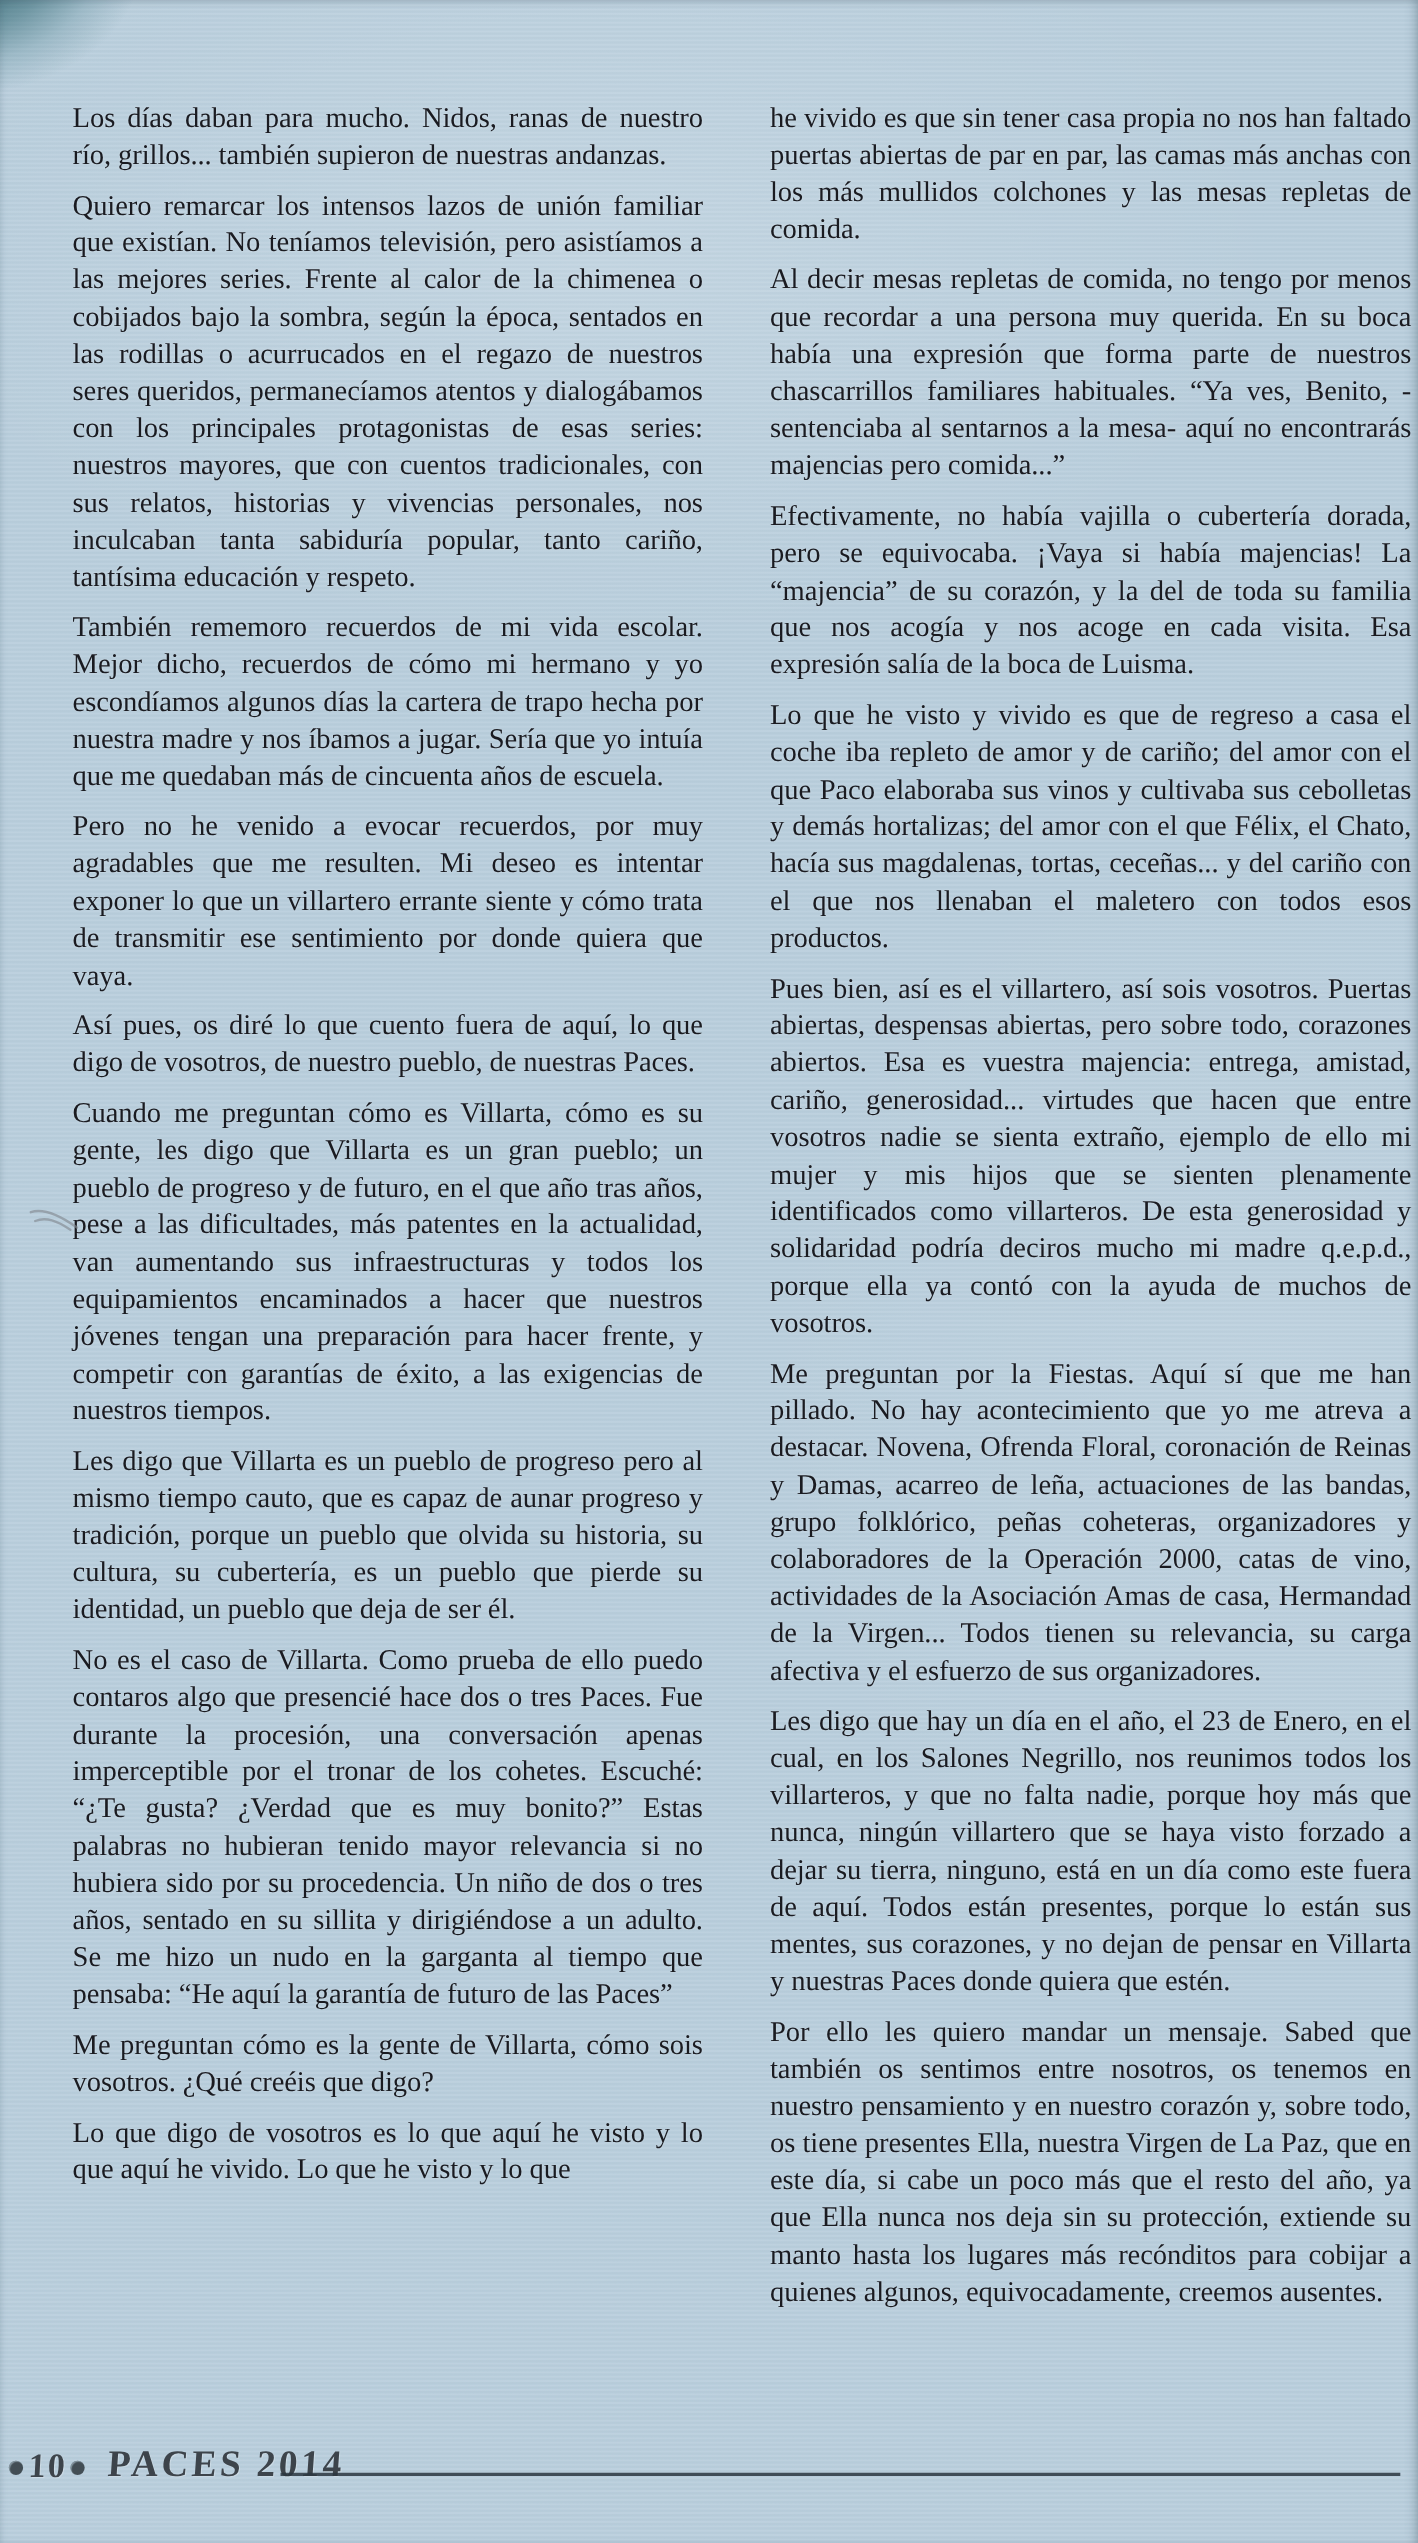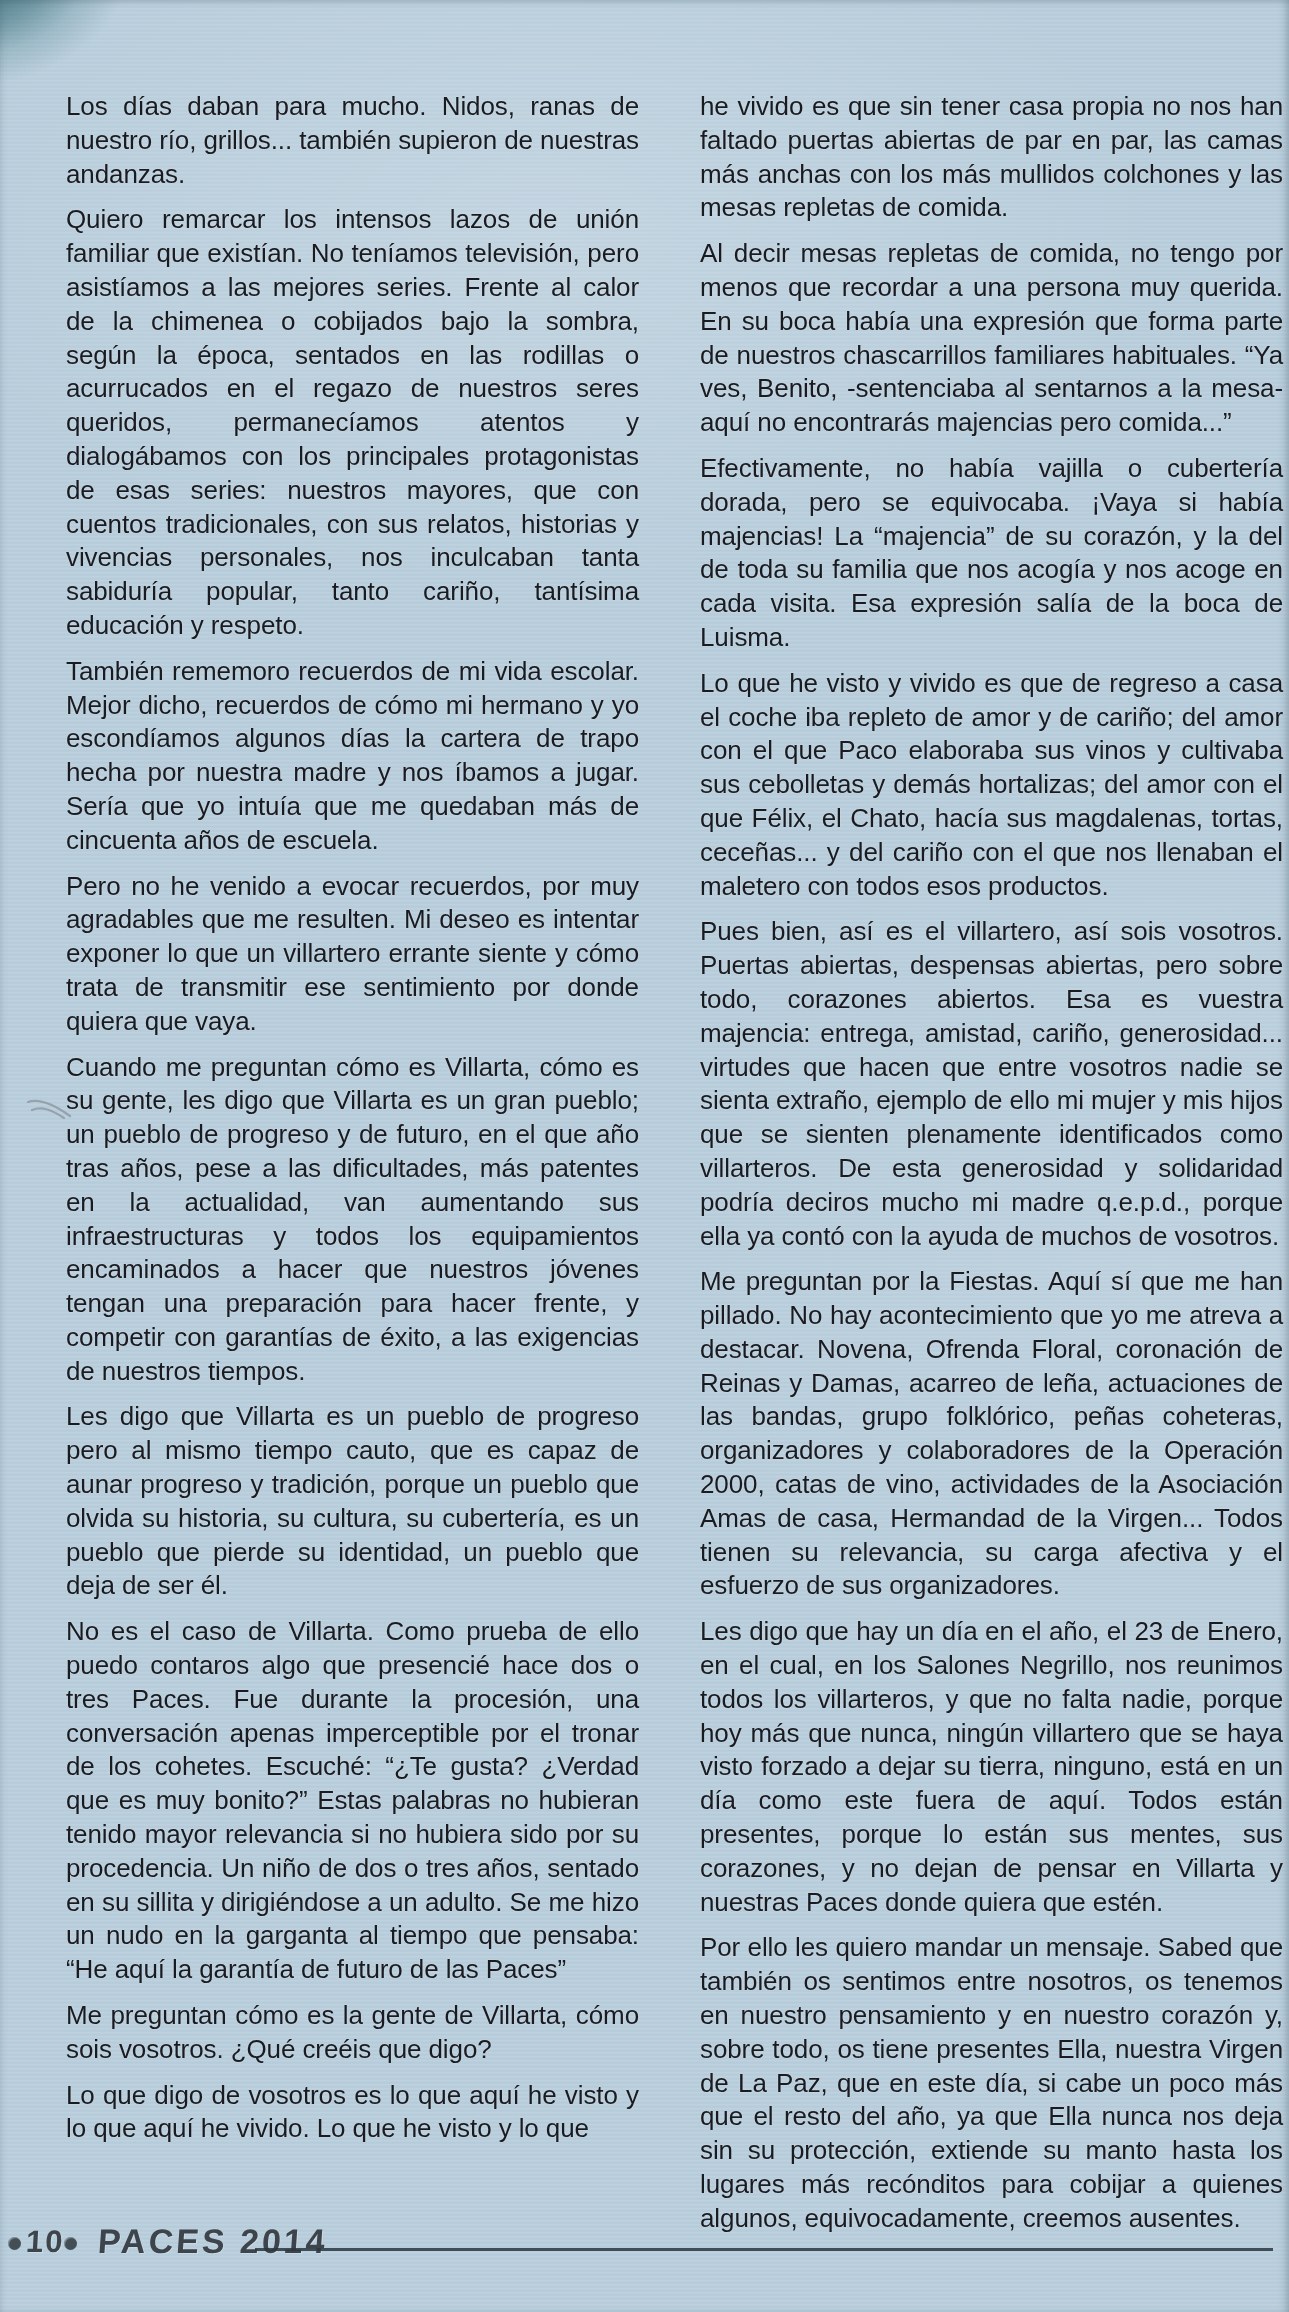--- a/index.html
+++ b/index.html
@@ -6,21 +6,21 @@
     margin: 0;
     padding: 0;
     background: #8fa3ad;
   }
   .page {
     position: relative;
     width: 1289px;
     height: 2312px;
     background: #bacfdd;
     overflow: hidden;
-    font-family: Liberation Sans, sans-serif;
+    font-family: Liberation Serif, serif;
   }
   
   .scan-texture {
     position: absolute;
     inset: 0;
     pointer-events: none;
     background:
       radial-gradient(900px 520px at 42% 10%, rgba(255,255,255,0.14), rgba(255,255,255,0) 70%),
       radial-gradient(700px 800px at 90% 55%, rgba(255,255,255,0.08), rgba(255,255,255,0) 70%),
       repeating-linear-gradient(to bottom,
@@ -125,20 +125,21 @@
 <div class="page">
 
   <div class="scan-texture"></div>
   <div class="corner-shadow"></div>
 
   <div class="col col-left">
       <p>Los días  daban para mucho. Nidos, ranas de nuestro río, grillos... también supieron de nuestras andanzas.</p>
       <p>Quiero remarcar los intensos lazos de unión familiar que existían.  No teníamos televisión, pero asistíamos a las mejores series. Frente al calor de la chimenea o cobijados bajo la sombra, según la época,  sentados en las rodillas o acurrucados en el regazo de nuestros seres queridos, permanecíamos atentos y dialogábamos con los principales protagonistas de esas series: nuestros mayores, que con cuentos tradicionales, con sus relatos, historias y vivencias personales, nos inculcaban tanta sabiduría popular, tanto cariño, tantísima educación y respeto.</p>
       <p>También rememoro recuerdos de mi vida escolar. Mejor dicho, recuerdos de cómo mi hermano y yo escondíamos algunos días la cartera de trapo hecha por nuestra madre y nos íbamos a jugar. Sería que yo intuía que me quedaban más de cincuenta años de escuela.</p>
       <p>Pero no he venido a evocar recuerdos, por muy agradables que me resulten. Mi deseo es intentar exponer lo que un villartero errante siente y cómo trata de transmitir ese sentimiento por donde quiera que vaya.</p>
+      <p>Así pues, os diré lo que  cuento fuera de aquí, lo que digo de  vosotros, de nuestro pueblo, de nuestras Paces.</p>
       <p>Cuando me preguntan cómo es Villarta, cómo es su gente, les digo que Villarta es un gran pueblo; un pueblo de progreso y de futuro, en el que año tras años, pese a las dificultades, más patentes en la actualidad,  van aumentando sus infraestructuras y todos los equipamientos encaminados a hacer que nuestros jóvenes tengan una preparación para hacer frente, y competir con garantías de éxito, a las exigencias de nuestros tiempos.</p>
       <p>Les digo que Villarta es un pueblo de progreso pero al mismo tiempo cauto, que es capaz de aunar progreso y tradición, porque un pueblo que olvida su historia,  su cultura,  su cubertería, es un pueblo que pierde su identidad, un pueblo que deja de ser él.</p>
       <p>No es el caso de Villarta. Como prueba de ello puedo contaros algo que presencié hace dos o tres Paces. Fue durante la procesión, una conversación apenas imperceptible por el tronar de los cohetes. Escuché: “¿Te gusta? ¿Verdad que es muy bonito?”  Estas palabras no hubieran tenido mayor relevancia si no hubiera sido por su procedencia. Un niño de  dos  o tres años, sentado en su sillita y dirigiéndose a un adulto. Se me hizo un nudo en la garganta al tiempo que pensaba: “He aquí la garantía de futuro de las Paces”</p>
       <p>Me preguntan cómo es la gente de Villarta, cómo sois vosotros. ¿Qué creéis que digo?</p>
       <p>Lo que digo  de vosotros es lo que aquí he visto y  lo que aquí he  vivido. Lo que he visto y lo que</p>
     </div>
 
   <div class="col col-right">
       <p>he vivido es que sin tener casa propia no nos han faltado puertas abiertas de par en par, las camas más anchas con los más mullidos colchones y las mesas repletas de comida.</p>
       <p>Al decir mesas repletas de comida, no tengo  por menos que recordar a una persona muy querida. En su boca había una expresión que forma parte de nuestros chascarrillos familiares habituales. “Ya ves, Benito, -sentenciaba al sentarnos a la mesa- aquí no encontrarás majencias  pero comida...”</p>

